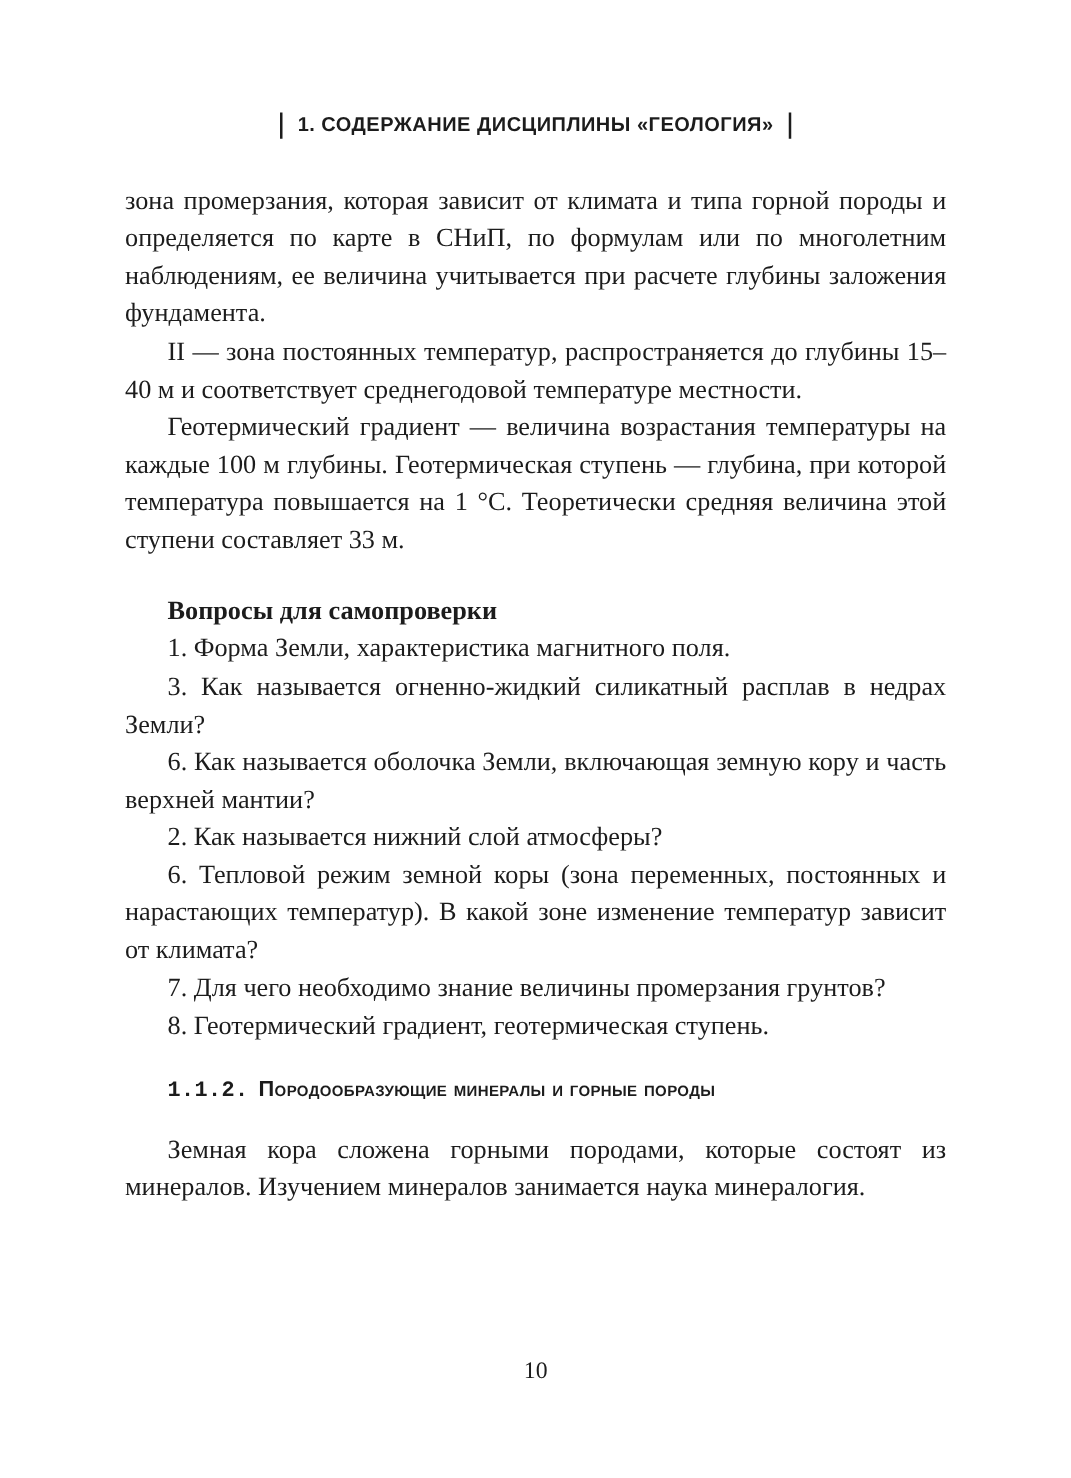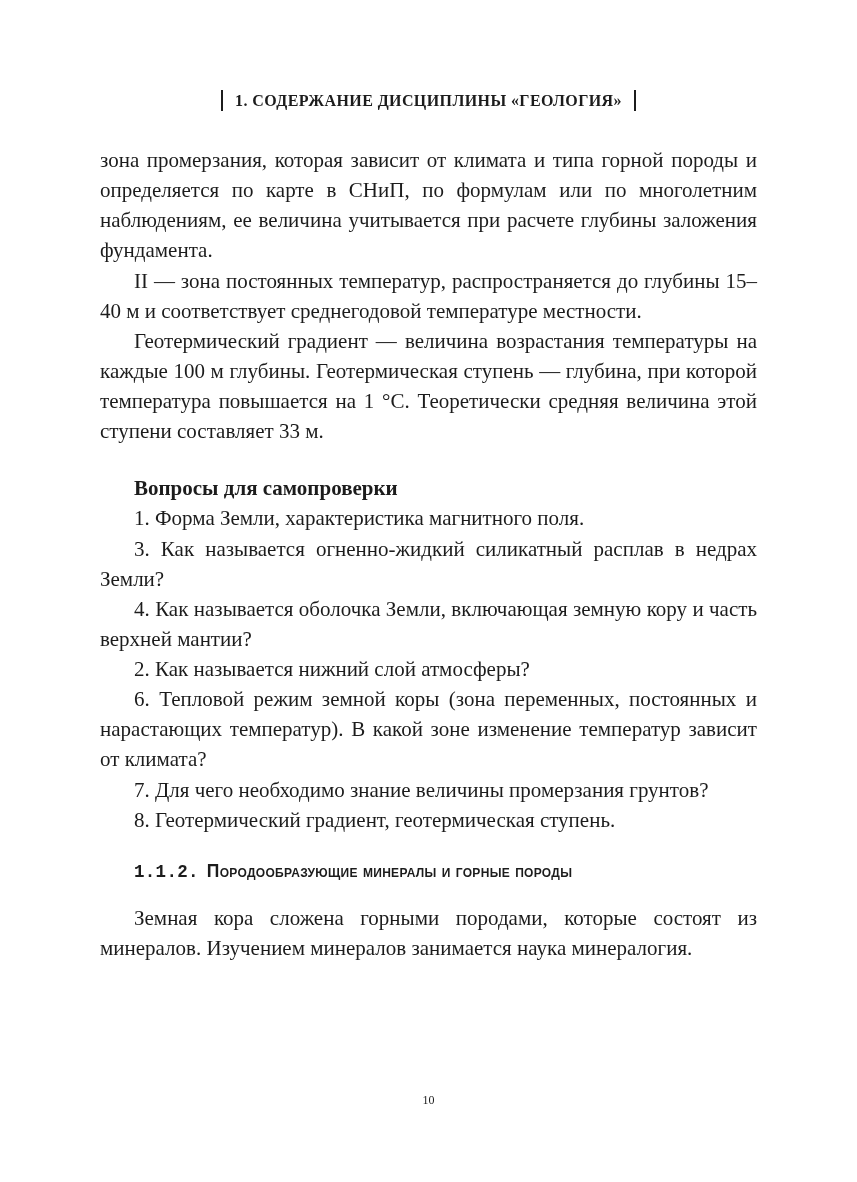--- a/index.html
+++ b/index.html
@@ -28,21 +28,21 @@
     justify-content: center;
     align-items: center;
     gap: 12px;
   }
   .head-rule {
     width: 2px;
     height: 21px;
     background: #1c1c1c;
   }
   .head-text {
-    font-family: Liberation Serif, serif;
+    font-family: Liberation Sans, sans-serif;
     font-weight: 700;
     font-size: 16px;
     letter-spacing: 0.4px;
     white-space: nowrap;
   }
 
   
   .text-block {
     position: absolute;
     top: 145px;
@@ -87,21 +87,21 @@
 
   
   .page-footer {
     position: absolute;
     bottom: 74px;
     left: 0;
     width: 100%;
     text-align: center;
   }
   .page-number {
-    font-size: 12px;
+    font-size: 19px;
   }
 </style>
 </head>
 <body>
 
 <div class="page">
 
   <div class="running-head">
     <span class="head-rule"></span>
     <span class="head-text">1. СОДЕРЖАНИЕ ДИСЦИПЛИНЫ «ГЕОЛОГИЯ»</span>
@@ -111,21 +111,21 @@
   <div class="text-block">
 
     <p class="para no-indent">зона промерзания, которая зависит от климата и типа горной породы и определяется по карте в СНиП, по формулам или по многолетним наблюдениям, ее величина учитывается при расчете глубины заложения фундамента.</p>
     <p class="para">II — зона постоянных температур, распространяется до глубины 15–40 м и соответствует среднегодовой температуре местности.</p>
     <p class="para">Геотермический градиент — величина возрастания температуры на каждые 100 м глубины. Геотермическая ступень — глубина, при которой температура повышается на 1 °С. Теоретически средняя величина этой ступени составляет 33 м.</p>
 
     <div class="questions-heading">Вопросы для самопроверки</div>
 
     <p class="para">1. Форма Земли, характеристика магнитного поля.</p>
     <p class="para">3. Как называется огненно-жидкий силикатный расплав в недрах Земли?</p>
-    <p class="para">4. Как называется оболочка Земли, включающая земную кору и часть верхней мантии?</p>
+    <p class="para">6. Как называется оболочка Земли, включающая земную кору и часть верхней мантии?</p>
     <p class="para">2. Как называется нижний слой атмосферы?</p>
     <p class="para">6. Тепловой режим земной коры (зона переменных, постоянных и нарастающих температур). В какой зоне изменение температур зависит от климата?</p>
     <p class="para">7. Для чего необходимо знание величины промерзания грунтов?</p>
     <p class="para">8. Геотермический градиент, геотермическая ступень.</p>
 
     <div class="section-heading">
       <span class="sec-num">1.1.2.</span><span class="sec-title">Породообразующие минералы и горные породы</span>
     </div>
 
     <p class="para">Земная кора сложена горными породами, которые состоят из минералов. Изучением минералов занимается наука минералогия.</p>

